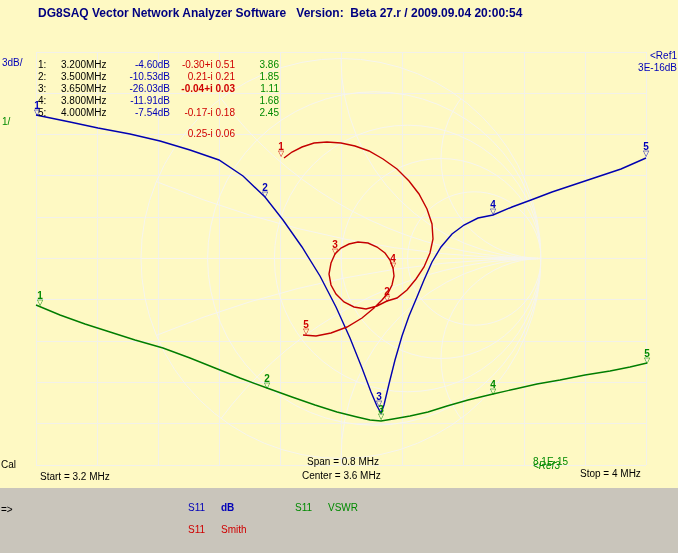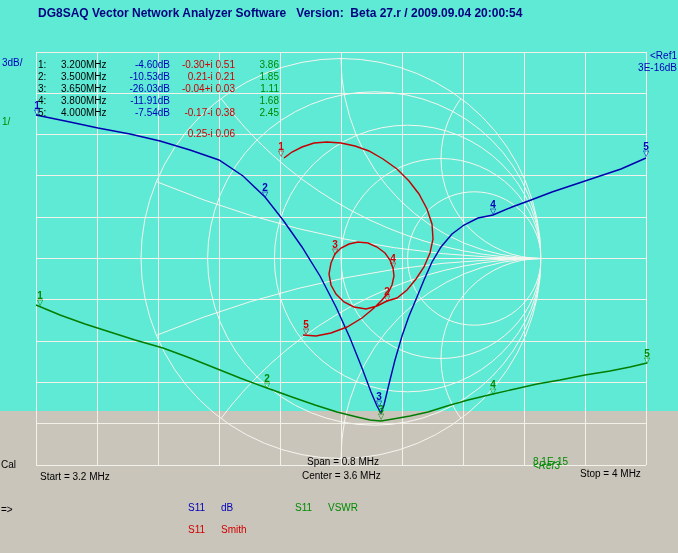--- a/index.html
+++ b/index.html
@@ -1,17 +1,17 @@
 <!DOCTYPE html>
 <html><head>
 <meta charset="utf-8">
 <style>
   html,body{margin:0;padding:0;}
   body{width:678px;height:553px;background:#c9c5bb;font-family:"Liberation Sans",sans-serif;overflow:hidden;}
-  .screen{position:relative;width:678px;height:411px;background:#5eead4;}
+  .screen{position:relative;width:678px;height:488px;background:#fef9c3;}
   svg{position:absolute;left:0;top:0;}
   .txt{position:absolute;white-space:pre;font-size:10px;color:#000;line-height:11px;}
   .title{font-size:12px;font-weight:bold;color:#000080;}
   .blue{color:#0000b8;}
   .green{color:#008a00;}
   .red{color:#cf0000;}
   .ralign{text-align:right;}
   .cell{position:absolute;white-space:pre;font-size:10px;line-height:11px;}
   .mk{position:absolute;transform:translate(-50%,-100%);display:flex;flex-direction:column;align-items:center;line-height:1;font-weight:bold;z-index:5;}
   .mk .d{font-size:10px;}
@@ -109,52 +109,52 @@
       <span class="cell" style="left:38px;top:71px;">2:</span>
       <span class="cell" style="left:61px;top:71px;">3.500MHz</span>
       <span class="cell blue ralign" style="left:118px;top:71px;width:52px;text-align:right;">-10.53dB</span>
       <span class="cell red ralign" style="left:173px;top:71px;width:62px;">0.21-i 0.21</span>
       <span class="cell green ralign" style="left:243px;top:71px;width:36px;">1.85</span>
     </div>
     <div>
       <span class="cell" style="left:38px;top:83px;">3:</span>
       <span class="cell" style="left:61px;top:83px;">3.650MHz</span>
       <span class="cell blue ralign" style="left:118px;top:83px;width:52px;">-26.03dB</span>
-      <span class="cell red ralign" style="left:173px;top:83px;width:62px;">-0.04+i 0.03</span>
+      <span class="cell red ralign" style="left:173px;top:83px;width:62px;font-weight:bold;">-0.04+i 0.03</span>
       <span class="cell green ralign" style="left:243px;top:83px;width:36px;">1.11</span>
     </div>
     <div>
       <span class="cell" style="left:38px;top:95px;">4:</span>
       <span class="cell" style="left:61px;top:95px;">3.800MHz</span>
       <span class="cell blue ralign" style="left:118px;top:95px;width:52px;">-11.91dB</span>
       <span class="cell red ralign" style="left:173px;top:95px;width:62px;margin-top:33px;">0.25-i 0.06</span>
       <span class="cell green ralign" style="left:243px;top:95px;width:36px;">1.68</span>
     </div>
     <div>
       <span class="cell" style="left:38px;top:107px;">5:</span>
       <span class="cell" style="left:61px;top:107px;">4.000MHz</span>
       <span class="cell blue ralign" style="left:118px;top:107px;width:52px;">-7.54dB</span>
-      <span class="cell red ralign" style="left:173px;top:107px;width:62px;">-0.17-i 0.38</span>
+      <span class="cell red ralign" style="left:173px;top:107px;width:62px;">-0.17-i 0.18</span>
       <span class="cell green ralign" style="left:243px;top:107px;width:36px;">2.45</span>
     </div>
   </div>
 
   <div class="txt blue ralign" style="left:600px;top:50px;width:77px;">&lt;Ref1</div>
   <div class="txt blue ralign" style="left:600px;top:62px;width:77px;">3E-16dB</div>
   <div class="txt green" style="left:533px;top:460px;font-style:italic;">&lt;Ref3</div>
   <div class="txt green" style="left:533px;top:456px;">8.1E-15</div>
 
   <div class="txt" style="left:40px;top:471px;">Start = 3.2 MHz</div>
   <div class="txt" style="left:302px;top:470px;">Center = 3.6 MHz</div>
   <div class="txt" style="left:307px;top:456px;">Span = 0.8 MHz</div>
   <div class="txt" style="left:580px;top:468px;">Stop = 4 MHz</div>
 
   <div>
     <span class="txt blue" style="left:188px;top:502px;">S11</span>
-    <span class="txt blue" style="left:221px;top:502px;">dB</span>
+    <span class="txt blue" style="left:221px;top:502px;font-weight:bold;">dB</span>
     <span class="txt green" style="left:295px;top:502px;">S11</span>
     <span class="txt green" style="left:328px;top:502px;text-align:right;">VSWR</span>
     <span class="txt red" style="left:188px;top:524px;">S11</span>
     <span class="txt red" style="left:221px;top:524px;">Smith</span>
   </div>
 
   <div class="mk b" style="left:37px;top:117px;">
       <span class="d">1</span>
       <span class="tri">▽</span>
     </div>

